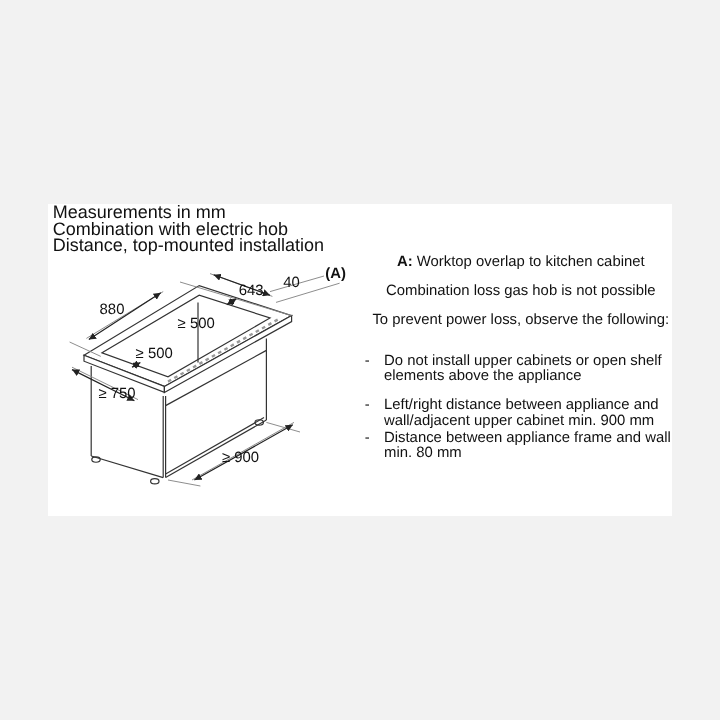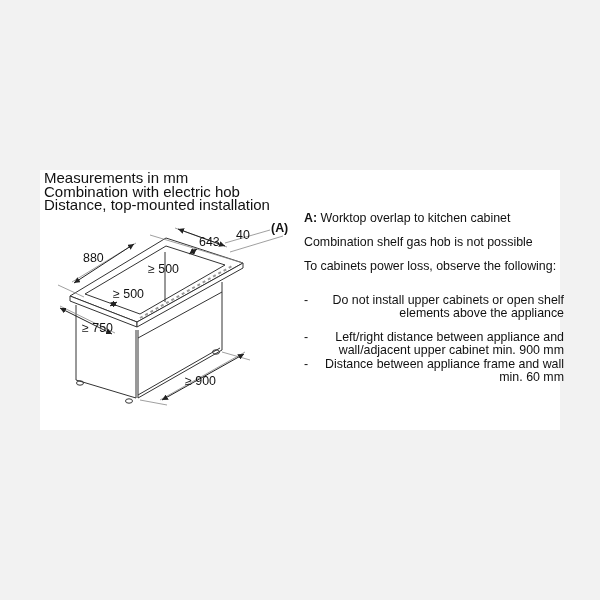--- a/index.html
+++ b/index.html
@@ -2,24 +2,24 @@
 <html><head>
 <meta charset="utf-8">
 <style>
   html, body { margin:0; padding:0; }
   body { width:600px; height:600px; background:#f2f2f2; position:relative; overflow:hidden; font-family:"Liberation Sans", sans-serif; color:#111; }
   .panel { position:absolute; left:40px; top:170px; width:520px; height:260px; background:#ffffff; }
   .header { position:absolute; left:44px; top:171px; font-size:15px; line-height:13.5px; }
   .header .bold { font-weight:normal; }
   .drawing { position:absolute; left:40px; top:210px; }
   .notes { position:absolute; left:304px; top:212px; font-size:12.4px; line-height:13.5px; width:260px; }
-  .notes p { margin:0 0 10.5px 0; }
+  .notes p { margin:0 0 10.5px 0;text-align:center; }
   .notes .lbl { font-weight:bold; }
   .bullets { list-style:none; margin:20px 0 0 0; padding:0; }
-  .bullets li { position:relative; padding-left:16px;text-align:right; }
+  .bullets li { position:relative; padding-left:16px; }
   .bullets li::before { content:"-"; position:absolute; left:0; top:0; }
   .bullets li.gap { margin-bottom:10px; }
   svg text { font-family:"Liberation Sans", sans-serif; font-size:12.4px; fill:#111; }
 </style>
 </head>
 <body>
 
 <div class="panel"></div>
 
 <div class="header">
@@ -87,20 +87,20 @@
     <text x="271" y="232" font-weight="bold">(A)</text>
     <text x="148" y="273">≥ 500</text>
     <text x="113" y="298">≥ 500</text>
     <text x="82" y="332">≥ 750</text>
     <text x="185" y="385">≥ 900</text>
   </g>
 </svg>
 
 <div class="notes">
   <p><span class="lbl">A:</span> <span>Worktop overlap to kitchen cabinet</span></p>
-  <p>Combination shelf gas hob is not possible</p>
-  <p>To cabinets power loss, observe the following:</p>
+  <p>Combination loss gas hob is not possible</p>
+  <p>To prevent power loss, observe the following:</p>
   <ul class="bullets">
     <li class="gap">Do not install upper cabinets or open shelf elements above the appliance</li>
     <li>Left/right distance between appliance and wall/adjacent upper cabinet min. 900 mm</li>
-    <li>Distance between appliance frame and wall min. 60 mm</li>
+    <li>Distance between appliance frame and wall min. 80 mm</li>
   </ul>
 </div>
 
 </body></html>

